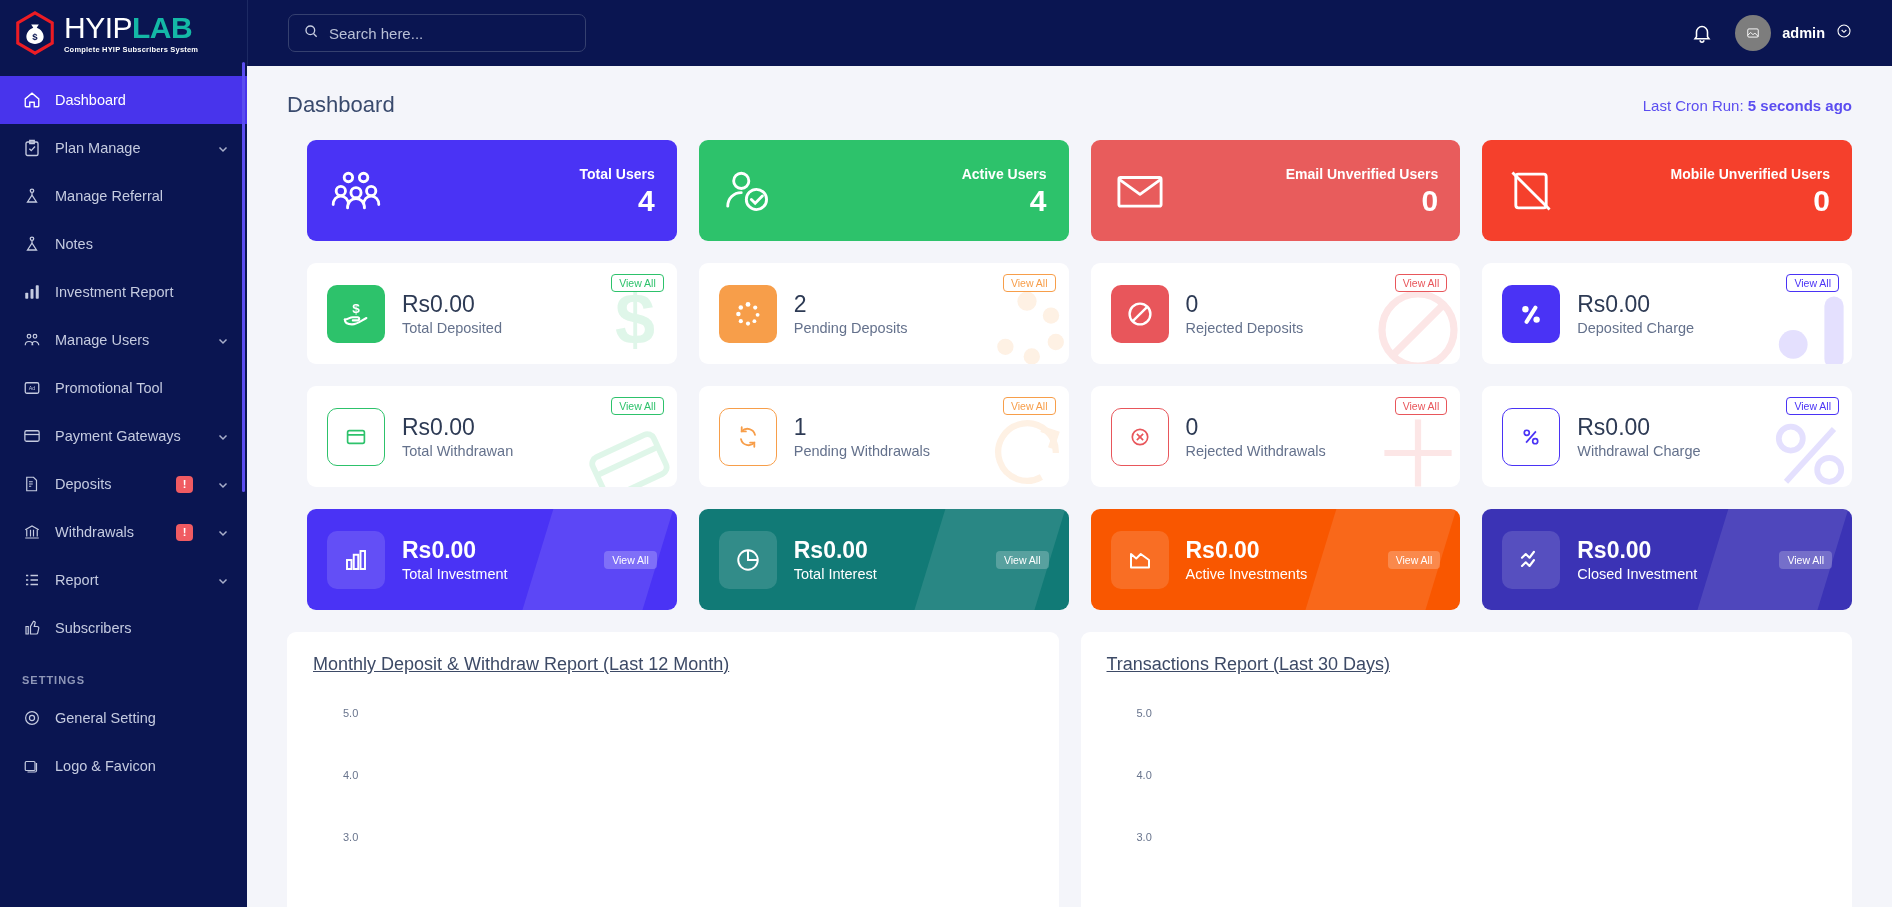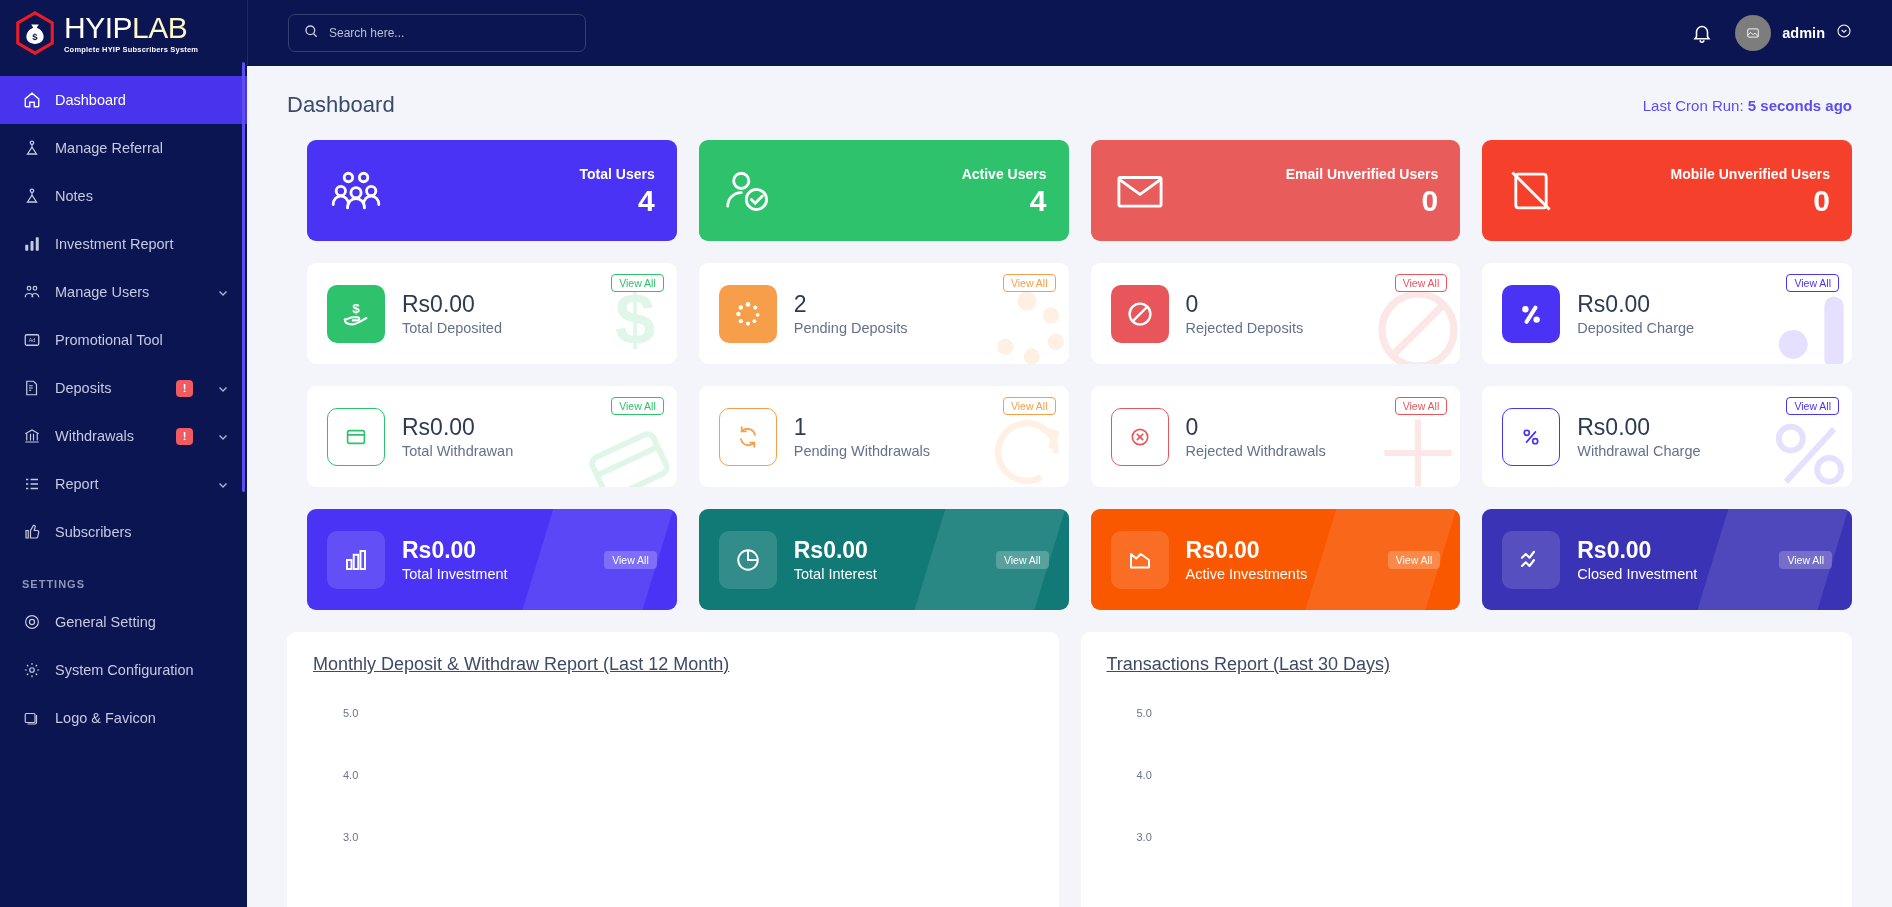--- a/index.html
+++ b/index.html
@@ -18,21 +18,21 @@
   }
   .sidebar-logo {
     height: 66px; display: flex; align-items: center;
     padding-left: 12px; background: #0a1551;
   }
   .logo-wrap { display: flex; align-items: center; gap: 6px; }
   .logo-mark { width: 46px; height: 46px; flex: 0 0 46px; }
   .logo-text { display: flex; flex-direction: column; line-height: 1; }
   .logo-row { display: flex; align-items: baseline; }
   .logo-hyip { font-size: 30px; font-weight: 400; color: #ffffff; letter-spacing: -0.5px; }
-  .logo-lab { font-size: 30px; font-weight: 400; color: #fef9c3; letter-spacing: -0.5px; }
+  .logo-lab { font-size: 30px; font-weight: 700; color: #14b8a6; letter-spacing: -0.5px; }
   .logo-tag { font-size: 7.5px; color: #ffffff; letter-spacing: 0.2px; margin-top: 3px; font-weight: 700;}
 
   .sidebar-menu { padding-top: 10px; }
   .menu-item {
     display: flex; align-items: center; height: 48px;
     padding: 0 18px 0 22px; color: #c5cbe0; font-size: 14.5px;
     cursor: pointer; position: relative; gap: 14px;
   }
   .menu-item.active { background: #4834ec; color: #ffffff; }
   .menu-item .micon { width: 19px; height: 19px; display: inline-flex; align-items: center; justify-content: center; flex: 0 0 19px; }
@@ -60,21 +60,21 @@
     padding: 0 40px 0 0; border-left: 1px solid #1d2a63;
   }
   .search-box {
     margin-left: 40px; width: 298px; height: 38px;
     border: 1px solid #35406f; border-radius: 7px;
     display: flex; align-items: center; gap: 10px; padding: 0 14px;
     background: transparent;
   }
   .search-box input {
     background: transparent; border: none; outline: none;
-    color: #d5d9e8; font-size: 12px; font-family: "Liberation Sans", sans-serif;
+    color: #d5d9e8; font-size: 15px; font-family: "Liberation Sans", sans-serif;
     width: 100%;
   }
   .search-box input::placeholder { color: #b9c0d6; }
   .top-right { margin-left: auto; display: flex; align-items: center; gap: 22px; }
   .bell { width: 22px; height: 22px; cursor: pointer; }
   .profile { display: flex; align-items: center; gap: 11px; cursor: pointer; }
   .avatar {
     width: 36px; height: 36px; border-radius: 50%; background: #7d7d7d;
     display: flex; align-items: center; justify-content: center;
   }
@@ -181,20 +181,35 @@
 
       <div class="menu-item active">
         <span class="micon">
           <svg viewBox="0 0 24 24" width="18" height="18" fill="none" stroke="currentColor" stroke-width="1.8">
               <path d="M3 10.5 12 3l9 7.5V20a1 1 0 0 1-1 1h-5v-6H9v6H4a1 1 0 0 1-1-1z"></path>
             </svg>
         </span>
         <span class="mlabel">Dashboard</span>
       </div>
 
+      <div class="menu-item">
+        <span class="micon">
+          <svg viewBox="0 0 24 24" width="18" height="18" fill="none" stroke="currentColor" stroke-width="1.8">
+              <rect x="4" y="4" width="16" height="18" rx="2"></rect>
+              <path d="M9 2h6v4H9z"></path>
+              <path d="M8.5 13l2.5 2.5L16 10"></path>
+            </svg>
+        </span>
+        <span class="mlabel">Plan Manage</span>
+        <span class="chev">
+          <svg viewBox="0 0 24 24" width="12" height="12" fill="none" stroke="currentColor" stroke-width="3">
+              <path d="M5 9l7 7 7-7"></path>
+            </svg>
+        </span>
+      </div>
 
       <div class="menu-item">
         <span class="micon">
           <svg viewBox="0 0 24 24" width="18" height="18" fill="none" stroke="currentColor" stroke-width="1.7">
               <circle cx="12" cy="5" r="2.3"></circle>
               <path d="M12 7.3v3.4M6 20h12l-6-9z"></path>
             </svg>
         </span>
         <span class="mlabel">Manage Referral</span>
       </div>
@@ -239,20 +254,34 @@
       <div class="menu-item">
         <span class="micon">
           <svg viewBox="0 0 24 24" width="18" height="18" fill="none" stroke="currentColor" stroke-width="1.7">
               <rect x="3" y="5" width="18" height="14" rx="2"></rect>
               <text x="12" y="15" font-size="7" text-anchor="middle" fill="currentColor" stroke="none" font-family="Liberation Sans, sans-serif">Ad</text>
             </svg>
         </span>
         <span class="mlabel">Promotional Tool</span>
       </div>
 
+      <div class="menu-item">
+        <span class="micon">
+          <svg viewBox="0 0 24 24" width="18" height="18" fill="none" stroke="currentColor" stroke-width="1.7">
+              <rect x="2.5" y="5" width="19" height="14" rx="2"></rect>
+              <path d="M2.5 10h19"></path>
+            </svg>
+        </span>
+        <span class="mlabel">Payment Gateways</span>
+        <span class="chev">
+          <svg viewBox="0 0 24 24" width="12" height="12" fill="none" stroke="currentColor" stroke-width="3">
+              <path d="M5 9l7 7 7-7"></path>
+            </svg>
+        </span>
+      </div>
 
       <div class="menu-item">
         <span class="micon">
           <svg viewBox="0 0 24 24" width="18" height="18" fill="none" stroke="currentColor" stroke-width="1.6">
               <path d="M5 3h9l4 4v14H5z"></path>
               <path d="M8 9h5M8 12h5M8 15h3"></path>
             </svg>
         </span>
         <span class="mlabel">Deposits</span>
         <span class="badge-alert">!</span>
@@ -307,29 +336,20 @@
       <div class="menu-item">
         <span class="micon">
           <svg viewBox="0 0 24 24" width="18" height="18" fill="none" stroke="currentColor" stroke-width="1.6">
               <circle cx="12" cy="12" r="8.5"></circle>
               <circle cx="12" cy="12" r="3.4"></circle>
             </svg>
         </span>
         <span class="mlabel">General Setting</span>
       </div>
 
-      <div class="menu-item">
-        <span class="micon">
-          <svg viewBox="0 0 24 24" width="18" height="18" fill="none" stroke="currentColor" stroke-width="1.6">
-              <circle cx="12" cy="12" r="3"></circle>
-              <path d="M12 2.5v2.6M12 18.9v2.6M21.5 12h-2.6M5.1 12H2.5M18.7 5.3l-1.8 1.8M7.1 16.9l-1.8 1.8M18.7 18.7l-1.8-1.8M7.1 7.1 5.3 5.3"></path>
-            </svg>
-        </span>
-        <span class="mlabel">System Configuration</span>
-      </div>
 
       <div class="menu-item">
         <span class="micon">
           <svg viewBox="0 0 24 24" width="18" height="18" fill="none" stroke="currentColor" stroke-width="1.6">
               <rect x="3" y="6" width="13" height="12" rx="1.5"></rect>
               <path d="M18 8v10a2 2 0 0 1-2 2H6"></path>
             </svg>
         </span>
         <span class="mlabel">Logo &amp; Favicon</span>
       </div>

